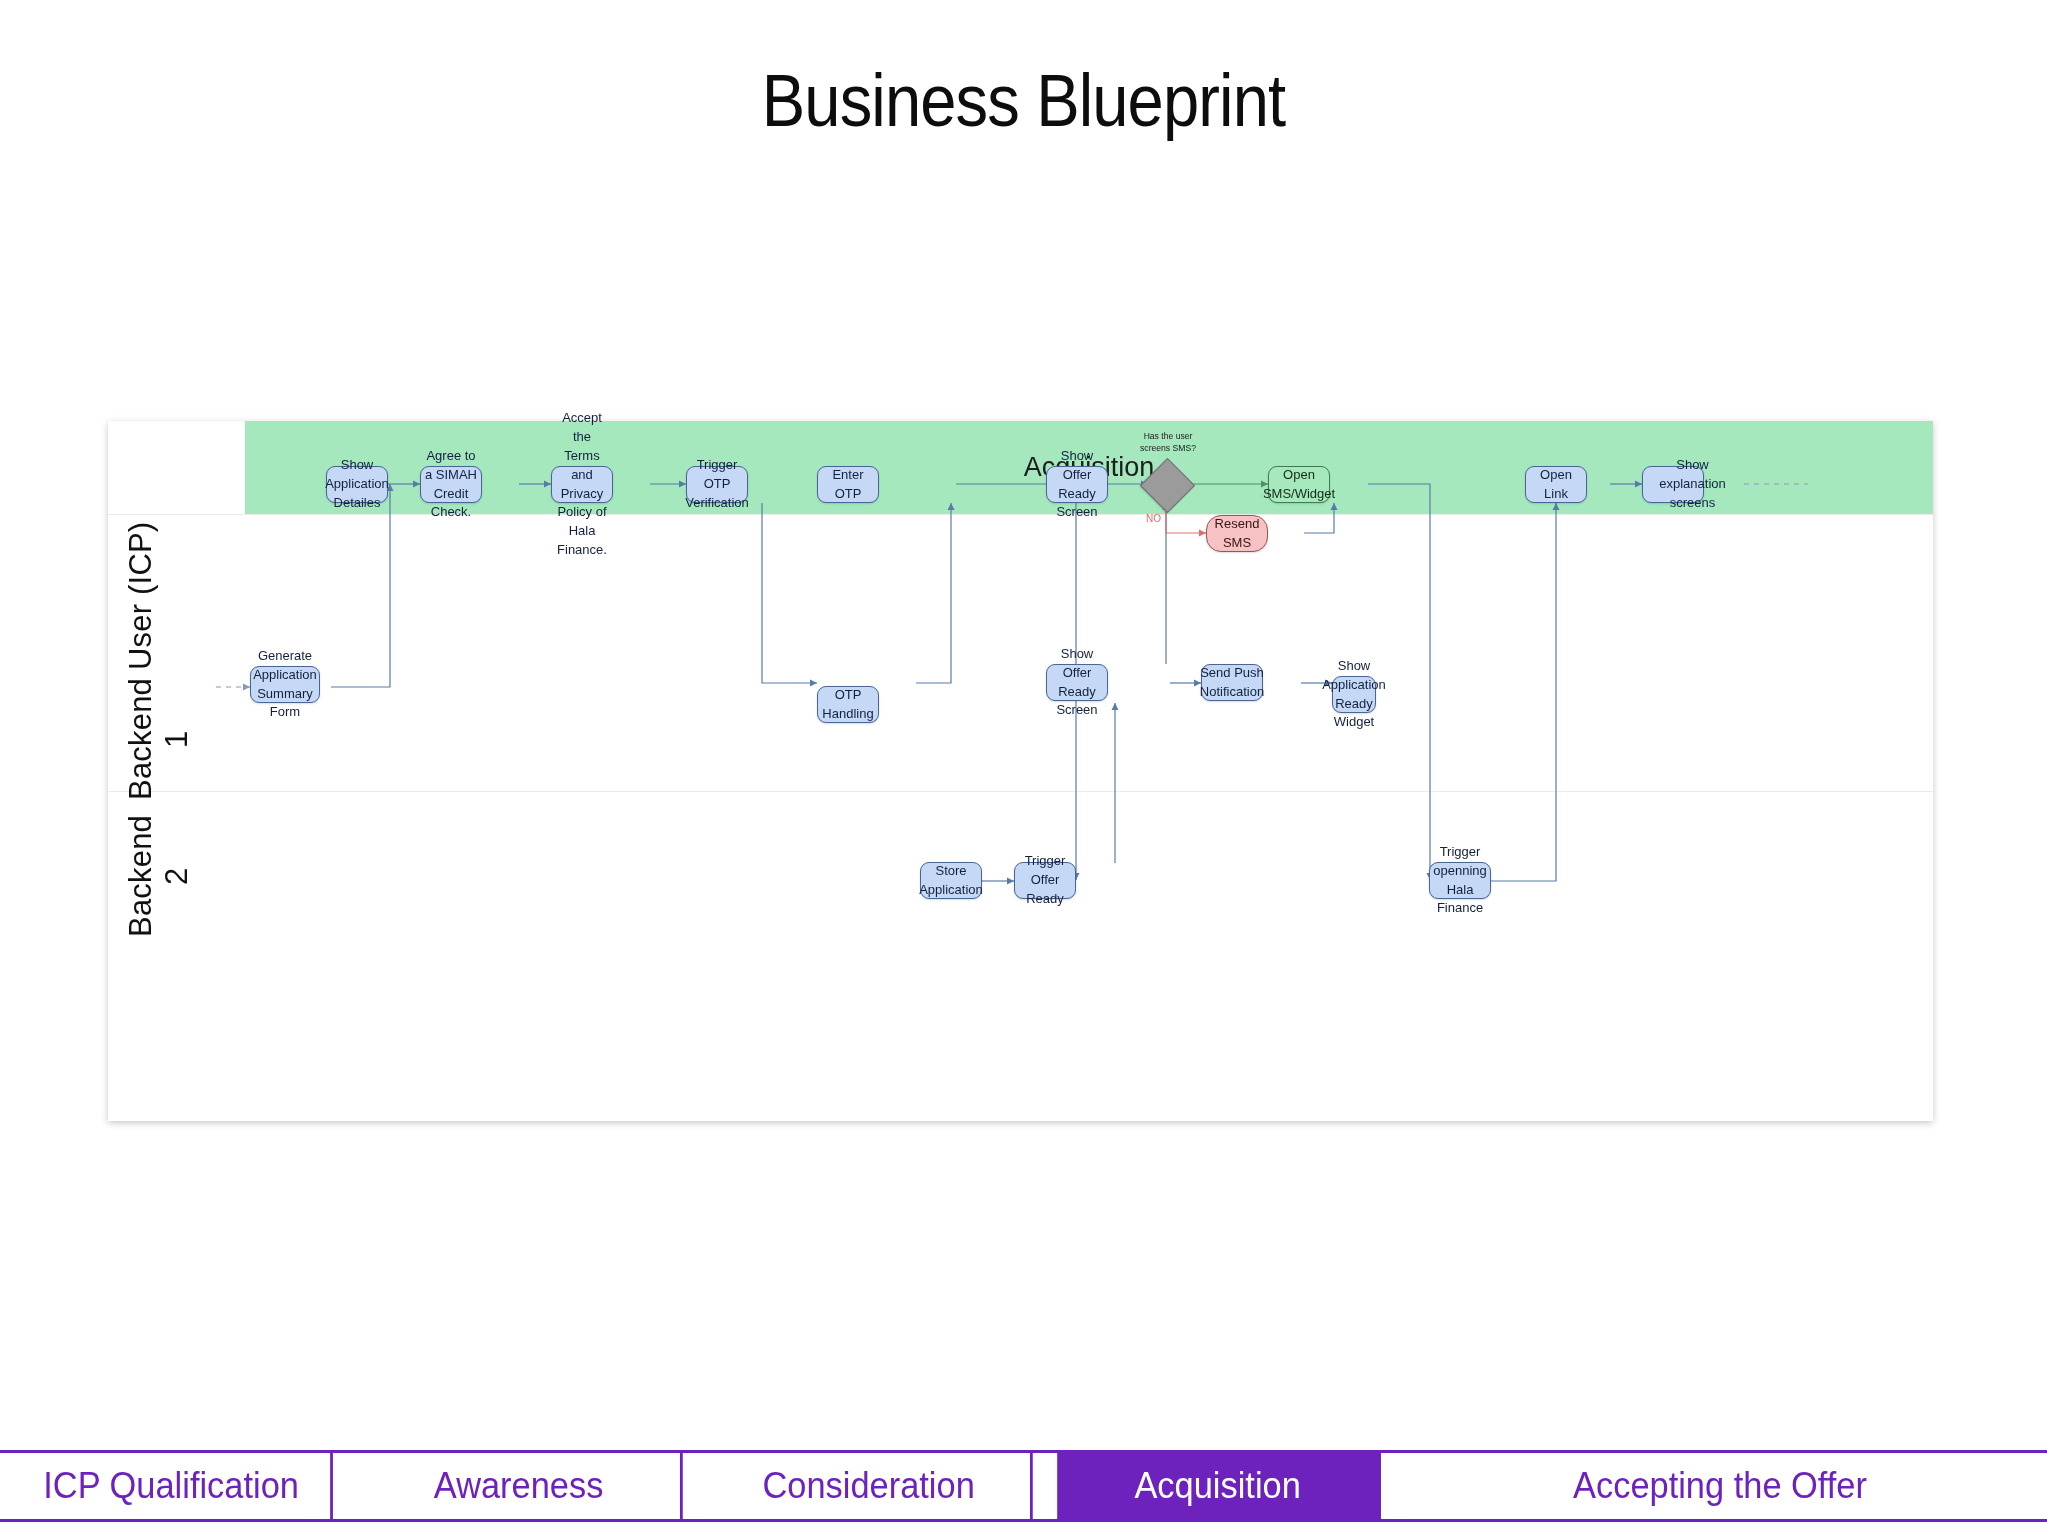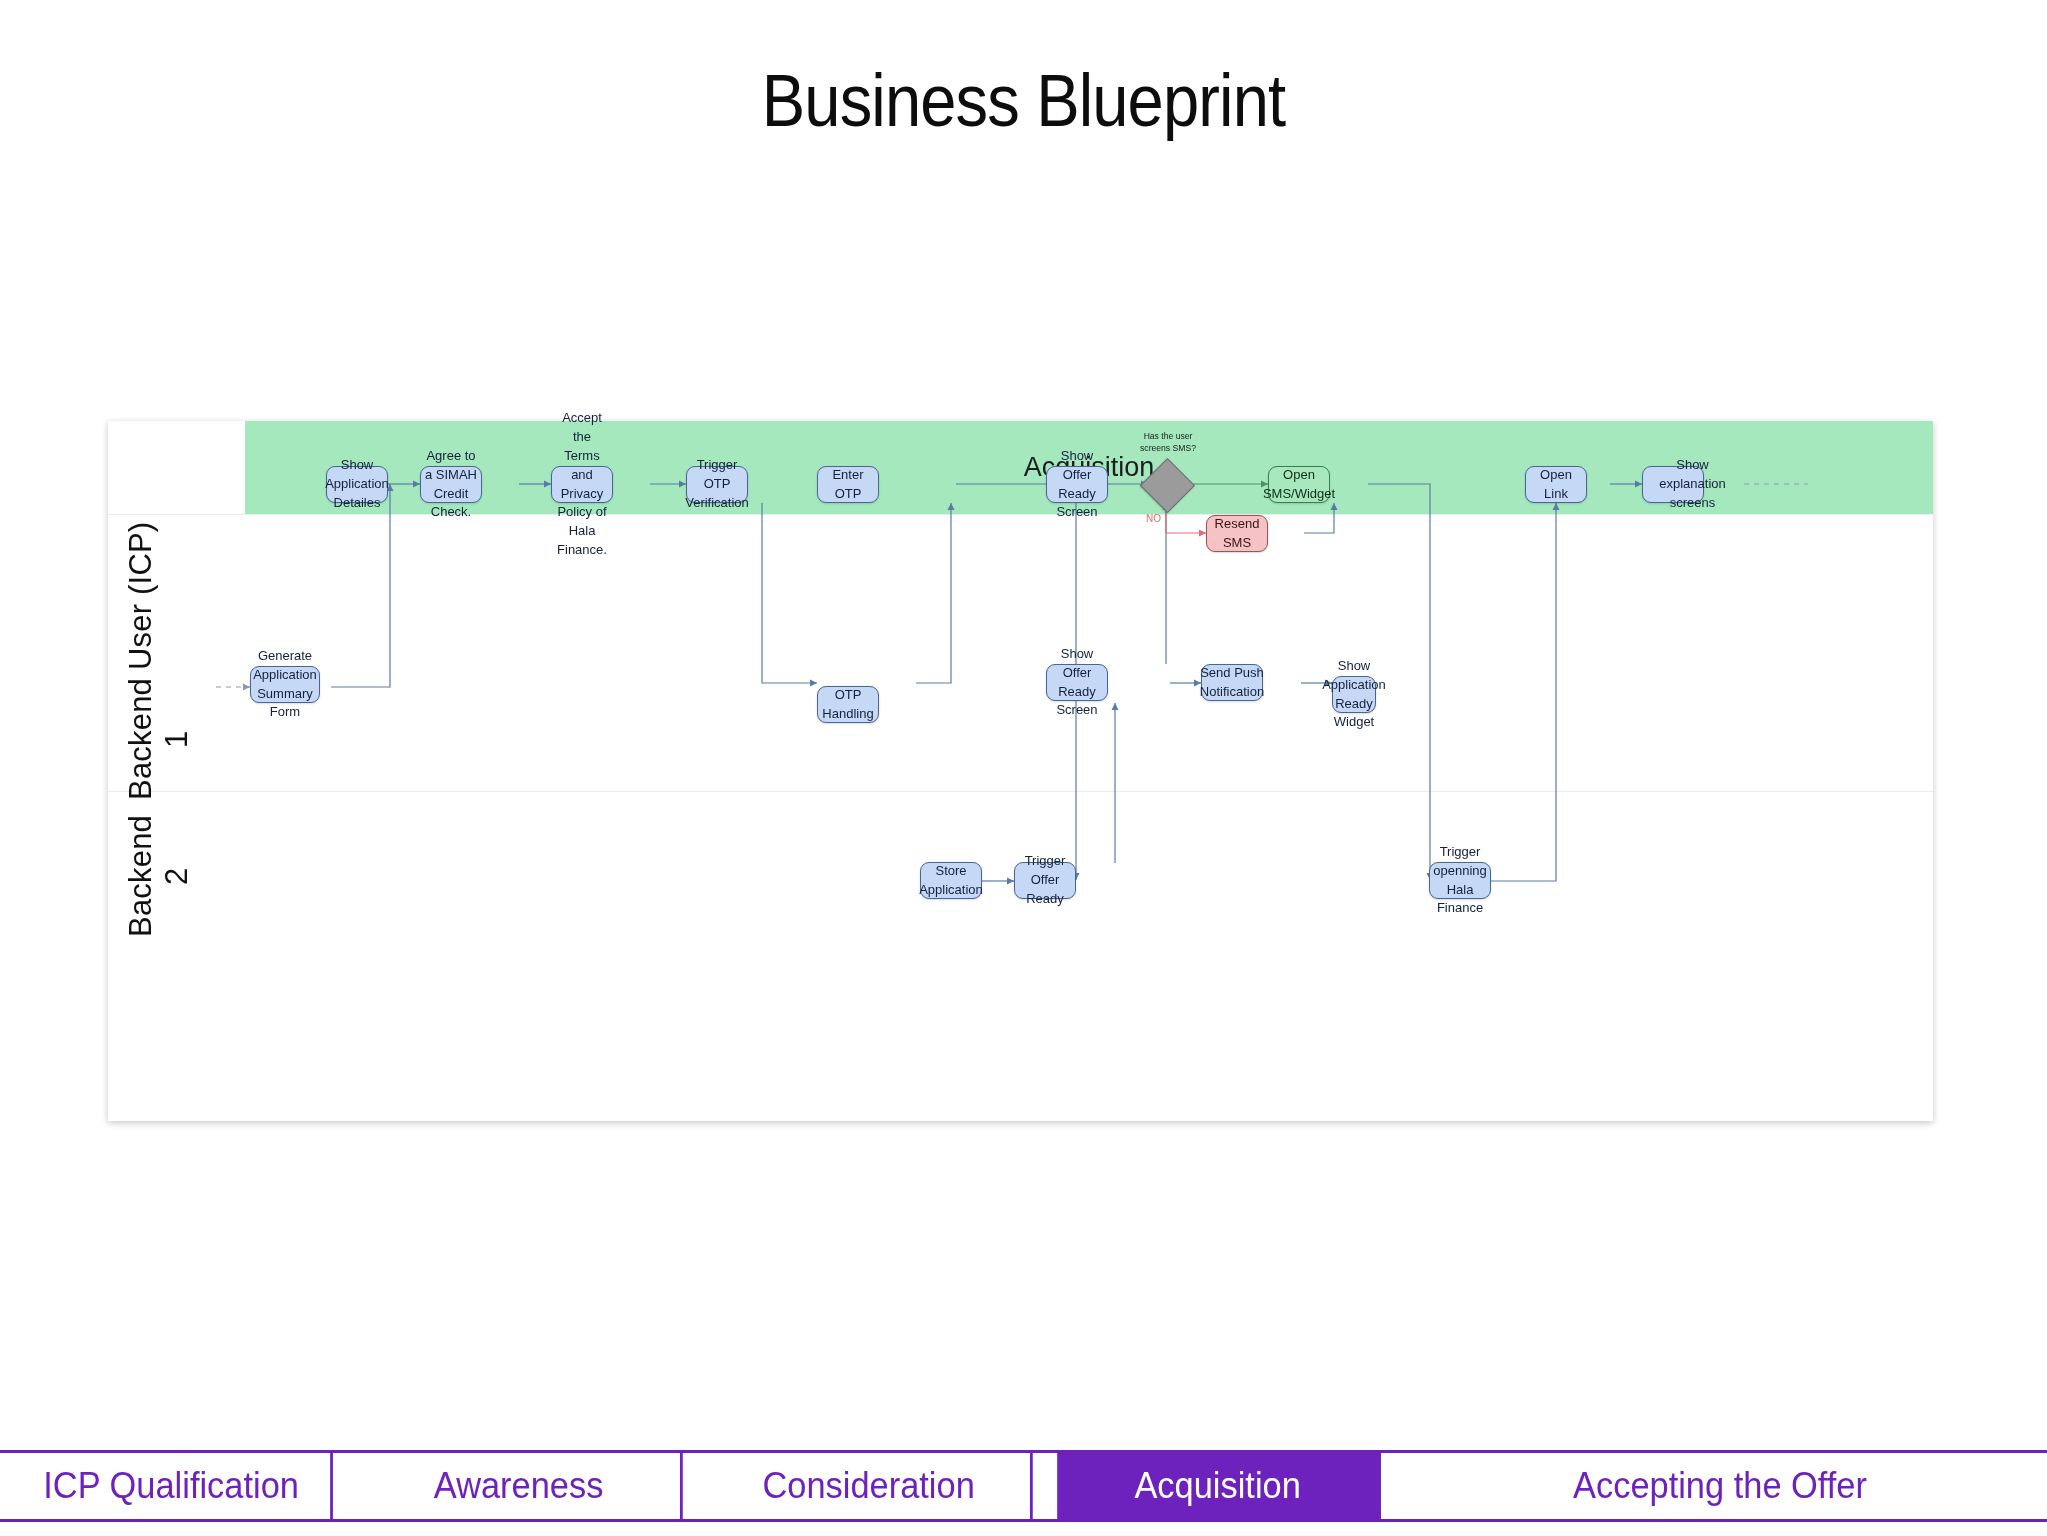--- a/index.html
+++ b/index.html
@@ -189,21 +189,21 @@
   <div class="decision" style="left:1040px;top:45px;width:37px;height:37px;"></div>
   <div class="edge-label" style="left:1038px;top:92px;">NO</div>
 
   <div class="node" style="left:218px;top:45px;width:62px;height:37px;">Show Application Detailes</div>
   <div class="node" style="left:312px;top:45px;width:62px;height:37px;">Agree to a SIMAH Credit Check.</div>
   <div class="node" style="left:443px;top:45px;width:62px;height:37px;">Accept the Terms and Privacy Policy of Hala Finance.</div>
   <div class="node" style="left:578px;top:45px;width:62px;height:37px;">Trigger OTP Verification</div>
   <div class="node" style="left:709px;top:45px;width:62px;height:37px;">Enter OTP</div>
   <div class="node" style="left:938px;top:45px;width:62px;height:37px;">Show Offer Ready Screen</div>
   <div class="node green" style="left:1160px;top:45px;width:62px;height:37px;">Open SMS/Widget</div>
-  <div class="node pink" style="left:1098px;top:94px;width:62px;height:37px;">Resend SMS</div>
+  <div class="node pink" style="left:1098px;top:94px;width:62px;height:37px;border-radius:15px;">Resend SMS</div>
   <div class="node" style="left:1417px;top:45px;width:62px;height:37px;">Open Link</div>
   <div class="node" style="left:1534px;top:45px;width:62px;height:37px;padding-left:43px;">Show explanation screens</div>
 
   <div class="node" style="left:142px;top:245px;width:70px;height:37px;">Generate Application Summary Form</div>
   <div class="node" style="left:709px;top:243px;width:62px;height:37px;margin-top:22px;">OTP Handling</div>
   <div class="node" style="left:938px;top:243px;width:62px;height:37px;">Show Offer Ready Screen</div>
   <div class="node" style="left:1093px;top:243px;width:62px;height:37px;">Send Push Notification</div>
   <div class="node" style="left:1224px;top:255px;width:44px;height:37px;">Show Application Ready Widget</div>
 
   <div class="node" style="left:812px;top:441px;width:62px;height:37px;">Store Application</div>

